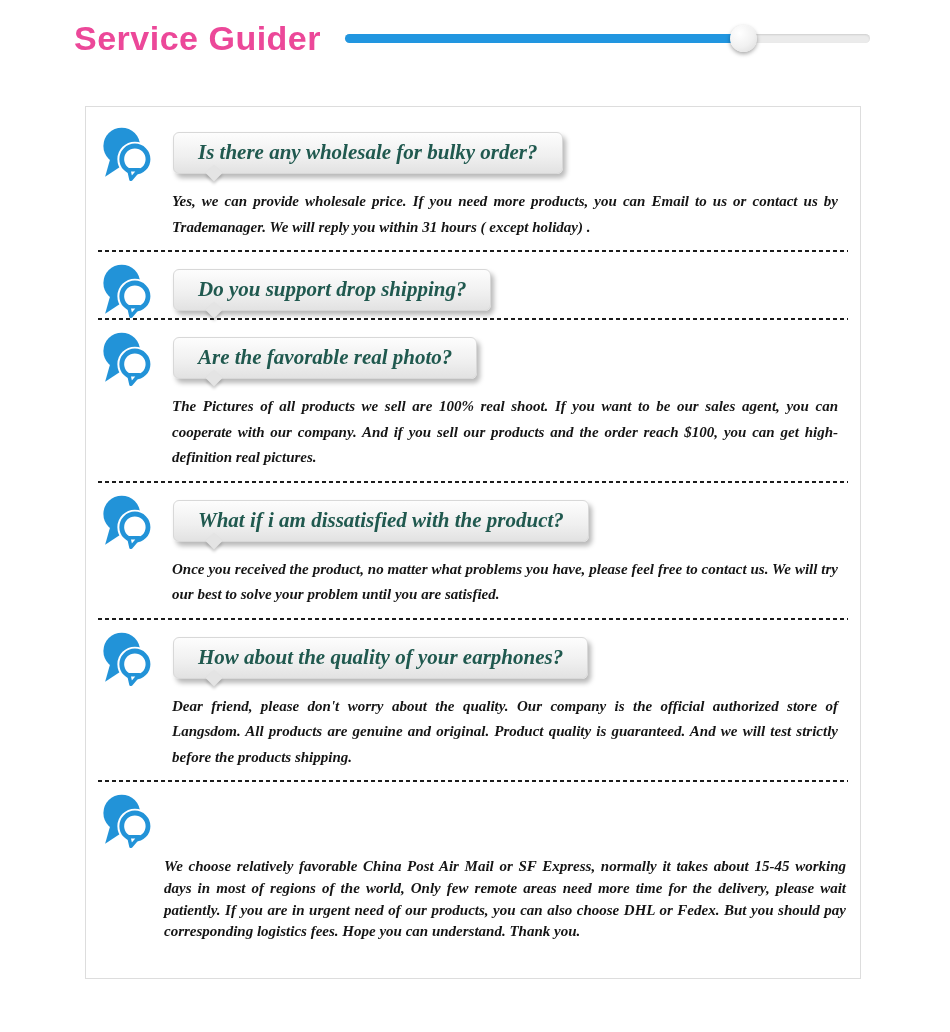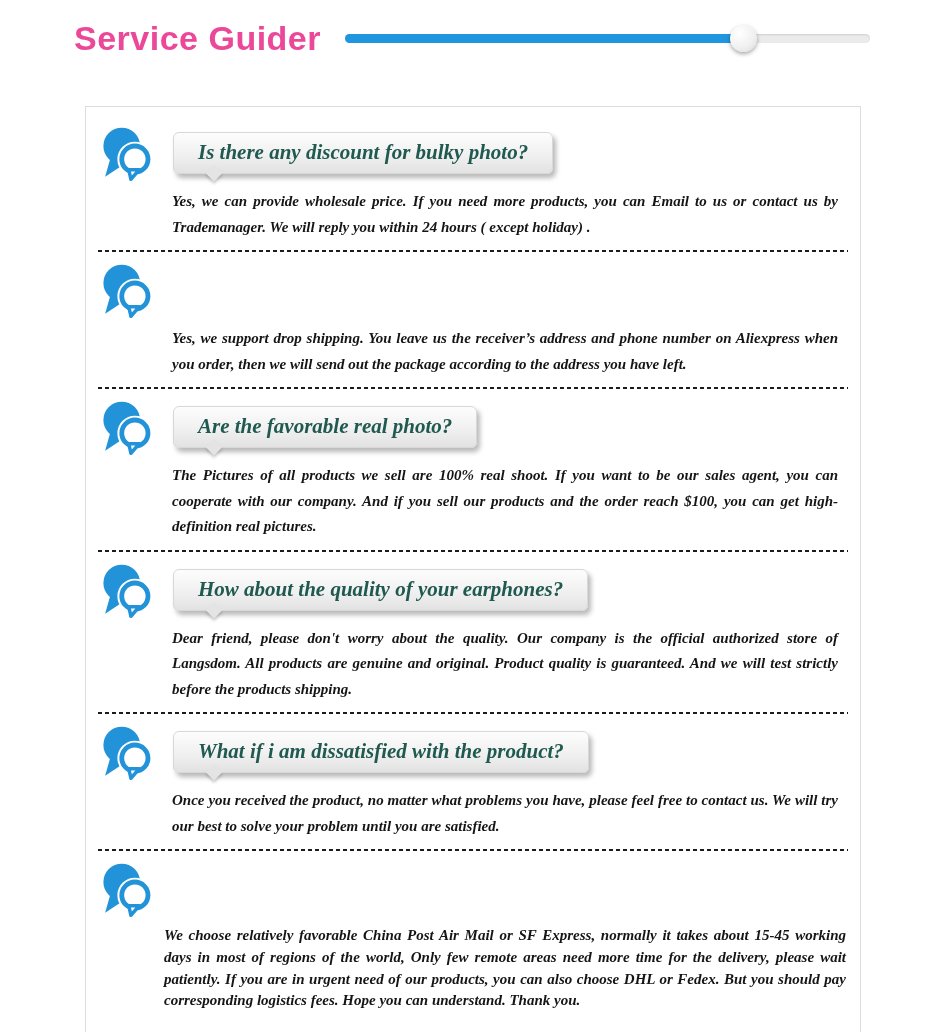--- a/index.html
+++ b/index.html
@@ -145,40 +145,42 @@
       <span class="bubble-icon">
         <svg viewBox="0 0 64 64" aria-hidden="true">
           <circle cx="26" cy="24" r="21" fill="#2293d8"></circle>
           <path d="M13 38 L7 59 L30 44 Z" fill="#2293d8"></path>
           <circle cx="41" cy="39" r="15" fill="#ffffff" stroke="#ffffff" stroke-width="10"></circle>
           <circle cx="41" cy="39" r="15" fill="#ffffff" stroke="#2293d8" stroke-width="5.5"></circle>
           <path d="M34 51 L36.5 62 L46 51 Z" fill="#ffffff" stroke="#2293d8" stroke-width="4" stroke-linejoin="round"></path>
         </svg>
       </span>
       <div class="q-pill">
-        <span>Is there any discount for bulky photo?</span>
-      </div>
-    </div>
-    <p class="answer">Yes, we can provide wholesale price. If you need more products, you can Email to us or contact us by Trademanager. We will reply you within 24 hours ( except holiday) .</p>
-    <div class="dashed-divider"></div>
-  </article>
-
-  <article class="faq-item">
-    <div class="q-row">
-      <span class="bubble-icon">
-        <svg viewBox="0 0 64 64" aria-hidden="true">
-          <circle cx="26" cy="24" r="21" fill="#2293d8"></circle>
-          <path d="M13 38 L7 59 L30 44 Z" fill="#2293d8"></path>
-          <circle cx="41" cy="39" r="15" fill="#ffffff" stroke="#ffffff" stroke-width="10"></circle>
-          <circle cx="41" cy="39" r="15" fill="#ffffff" stroke="#2293d8" stroke-width="5.5"></circle>
-          <path d="M34 51 L36.5 62 L46 51 Z" fill="#ffffff" stroke="#2293d8" stroke-width="4" stroke-linejoin="round"></path>
-        </svg>
-      </span>
-    </div>
-    <p class="answer">Yes, we support drop shipping. You leave us the receiver’s address and phone number on Aliexpress when you order, then we will send out the package according to the address you have left.</p>
+        <span>Is there any wholesale for bulky order?</span>
+      </div>
+    </div>
+    <p class="answer">Yes, we can provide wholesale price. If you need more products, you can Email to us or contact us by Trademanager. We will reply you within 31 hours ( except holiday) .</p>
+    <div class="dashed-divider"></div>
+  </article>
+
+  <article class="faq-item">
+    <div class="q-row">
+      <span class="bubble-icon">
+        <svg viewBox="0 0 64 64" aria-hidden="true">
+          <circle cx="26" cy="24" r="21" fill="#2293d8"></circle>
+          <path d="M13 38 L7 59 L30 44 Z" fill="#2293d8"></path>
+          <circle cx="41" cy="39" r="15" fill="#ffffff" stroke="#ffffff" stroke-width="10"></circle>
+          <circle cx="41" cy="39" r="15" fill="#ffffff" stroke="#2293d8" stroke-width="5.5"></circle>
+          <path d="M34 51 L36.5 62 L46 51 Z" fill="#ffffff" stroke="#2293d8" stroke-width="4" stroke-linejoin="round"></path>
+        </svg>
+      </span>
+      <div class="q-pill">
+        <span>Do you support drop shipping?</span>
+      </div>
+    </div>
     <div class="dashed-divider"></div>
   </article>
 
   <article class="faq-item">
     <div class="q-row">
       <span class="bubble-icon">
         <svg viewBox="0 0 64 64" aria-hidden="true">
           <circle cx="26" cy="24" r="21" fill="#2293d8"></circle>
           <path d="M13 38 L7 59 L30 44 Z" fill="#2293d8"></path>
           <circle cx="41" cy="39" r="15" fill="#ffffff" stroke="#ffffff" stroke-width="10"></circle>
@@ -199,46 +201,46 @@
       <span class="bubble-icon">
         <svg viewBox="0 0 64 64" aria-hidden="true">
           <circle cx="26" cy="24" r="21" fill="#2293d8"></circle>
           <path d="M13 38 L7 59 L30 44 Z" fill="#2293d8"></path>
           <circle cx="41" cy="39" r="15" fill="#ffffff" stroke="#ffffff" stroke-width="10"></circle>
           <circle cx="41" cy="39" r="15" fill="#ffffff" stroke="#2293d8" stroke-width="5.5"></circle>
           <path d="M34 51 L36.5 62 L46 51 Z" fill="#ffffff" stroke="#2293d8" stroke-width="4" stroke-linejoin="round"></path>
         </svg>
       </span>
       <div class="q-pill">
+        <span>What if i am dissatisfied with the product?</span>
+      </div>
+    </div>
+    <p class="answer">Once you received the product, no matter what problems you have, please feel free to contact us. We will try our best to solve your problem until you are satisfied.</p>
+    <div class="dashed-divider"></div>
+  </article>
+
+  <article class="faq-item">
+    <div class="q-row">
+      <span class="bubble-icon">
+        <svg viewBox="0 0 64 64" aria-hidden="true">
+          <circle cx="26" cy="24" r="21" fill="#2293d8"></circle>
+          <path d="M13 38 L7 59 L30 44 Z" fill="#2293d8"></path>
+          <circle cx="41" cy="39" r="15" fill="#ffffff" stroke="#ffffff" stroke-width="10"></circle>
+          <circle cx="41" cy="39" r="15" fill="#ffffff" stroke="#2293d8" stroke-width="5.5"></circle>
+          <path d="M34 51 L36.5 62 L46 51 Z" fill="#ffffff" stroke="#2293d8" stroke-width="4" stroke-linejoin="round"></path>
+        </svg>
+      </span>
+      <div class="q-pill">
         <span>How about the quality of your earphones?</span>
       </div>
     </div>
     <p class="answer">Dear friend, please don't worry about the quality. Our company is the official authorized store of Langsdom. All products are genuine and original. Product quality is guaranteed. And we will test strictly before the products shipping.</p>
     <div class="dashed-divider"></div>
   </article>
 
-  <article class="faq-item">
-    <div class="q-row">
-      <span class="bubble-icon">
-        <svg viewBox="0 0 64 64" aria-hidden="true">
-          <circle cx="26" cy="24" r="21" fill="#2293d8"></circle>
-          <path d="M13 38 L7 59 L30 44 Z" fill="#2293d8"></path>
-          <circle cx="41" cy="39" r="15" fill="#ffffff" stroke="#ffffff" stroke-width="10"></circle>
-          <circle cx="41" cy="39" r="15" fill="#ffffff" stroke="#2293d8" stroke-width="5.5"></circle>
-          <path d="M34 51 L36.5 62 L46 51 Z" fill="#ffffff" stroke="#2293d8" stroke-width="4" stroke-linejoin="round"></path>
-        </svg>
-      </span>
-      <div class="q-pill">
-        <span>What if i am dissatisfied with the product?</span>
-      </div>
-    </div>
-    <p class="answer">Once you received the product, no matter what problems you have, please feel free to contact us. We will try our best to solve your problem until you are satisfied.</p>
-    <div class="dashed-divider"></div>
-  </article>
-
   <article class="faq-item last">
     <div class="q-row">
       <span class="bubble-icon">
         <svg viewBox="0 0 64 64" aria-hidden="true">
           <circle cx="26" cy="24" r="21" fill="#2293d8"></circle>
           <path d="M13 38 L7 59 L30 44 Z" fill="#2293d8"></path>
           <circle cx="41" cy="39" r="15" fill="#ffffff" stroke="#ffffff" stroke-width="10"></circle>
           <circle cx="41" cy="39" r="15" fill="#ffffff" stroke="#2293d8" stroke-width="5.5"></circle>
           <path d="M34 51 L36.5 62 L46 51 Z" fill="#ffffff" stroke="#2293d8" stroke-width="4" stroke-linejoin="round"></path>
         </svg>

